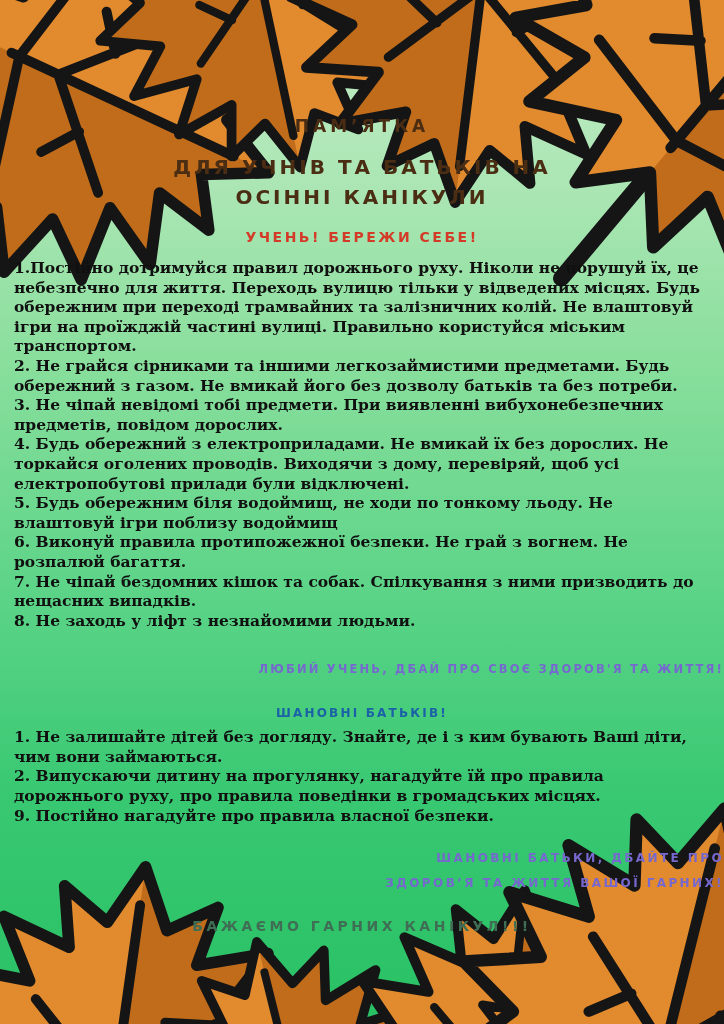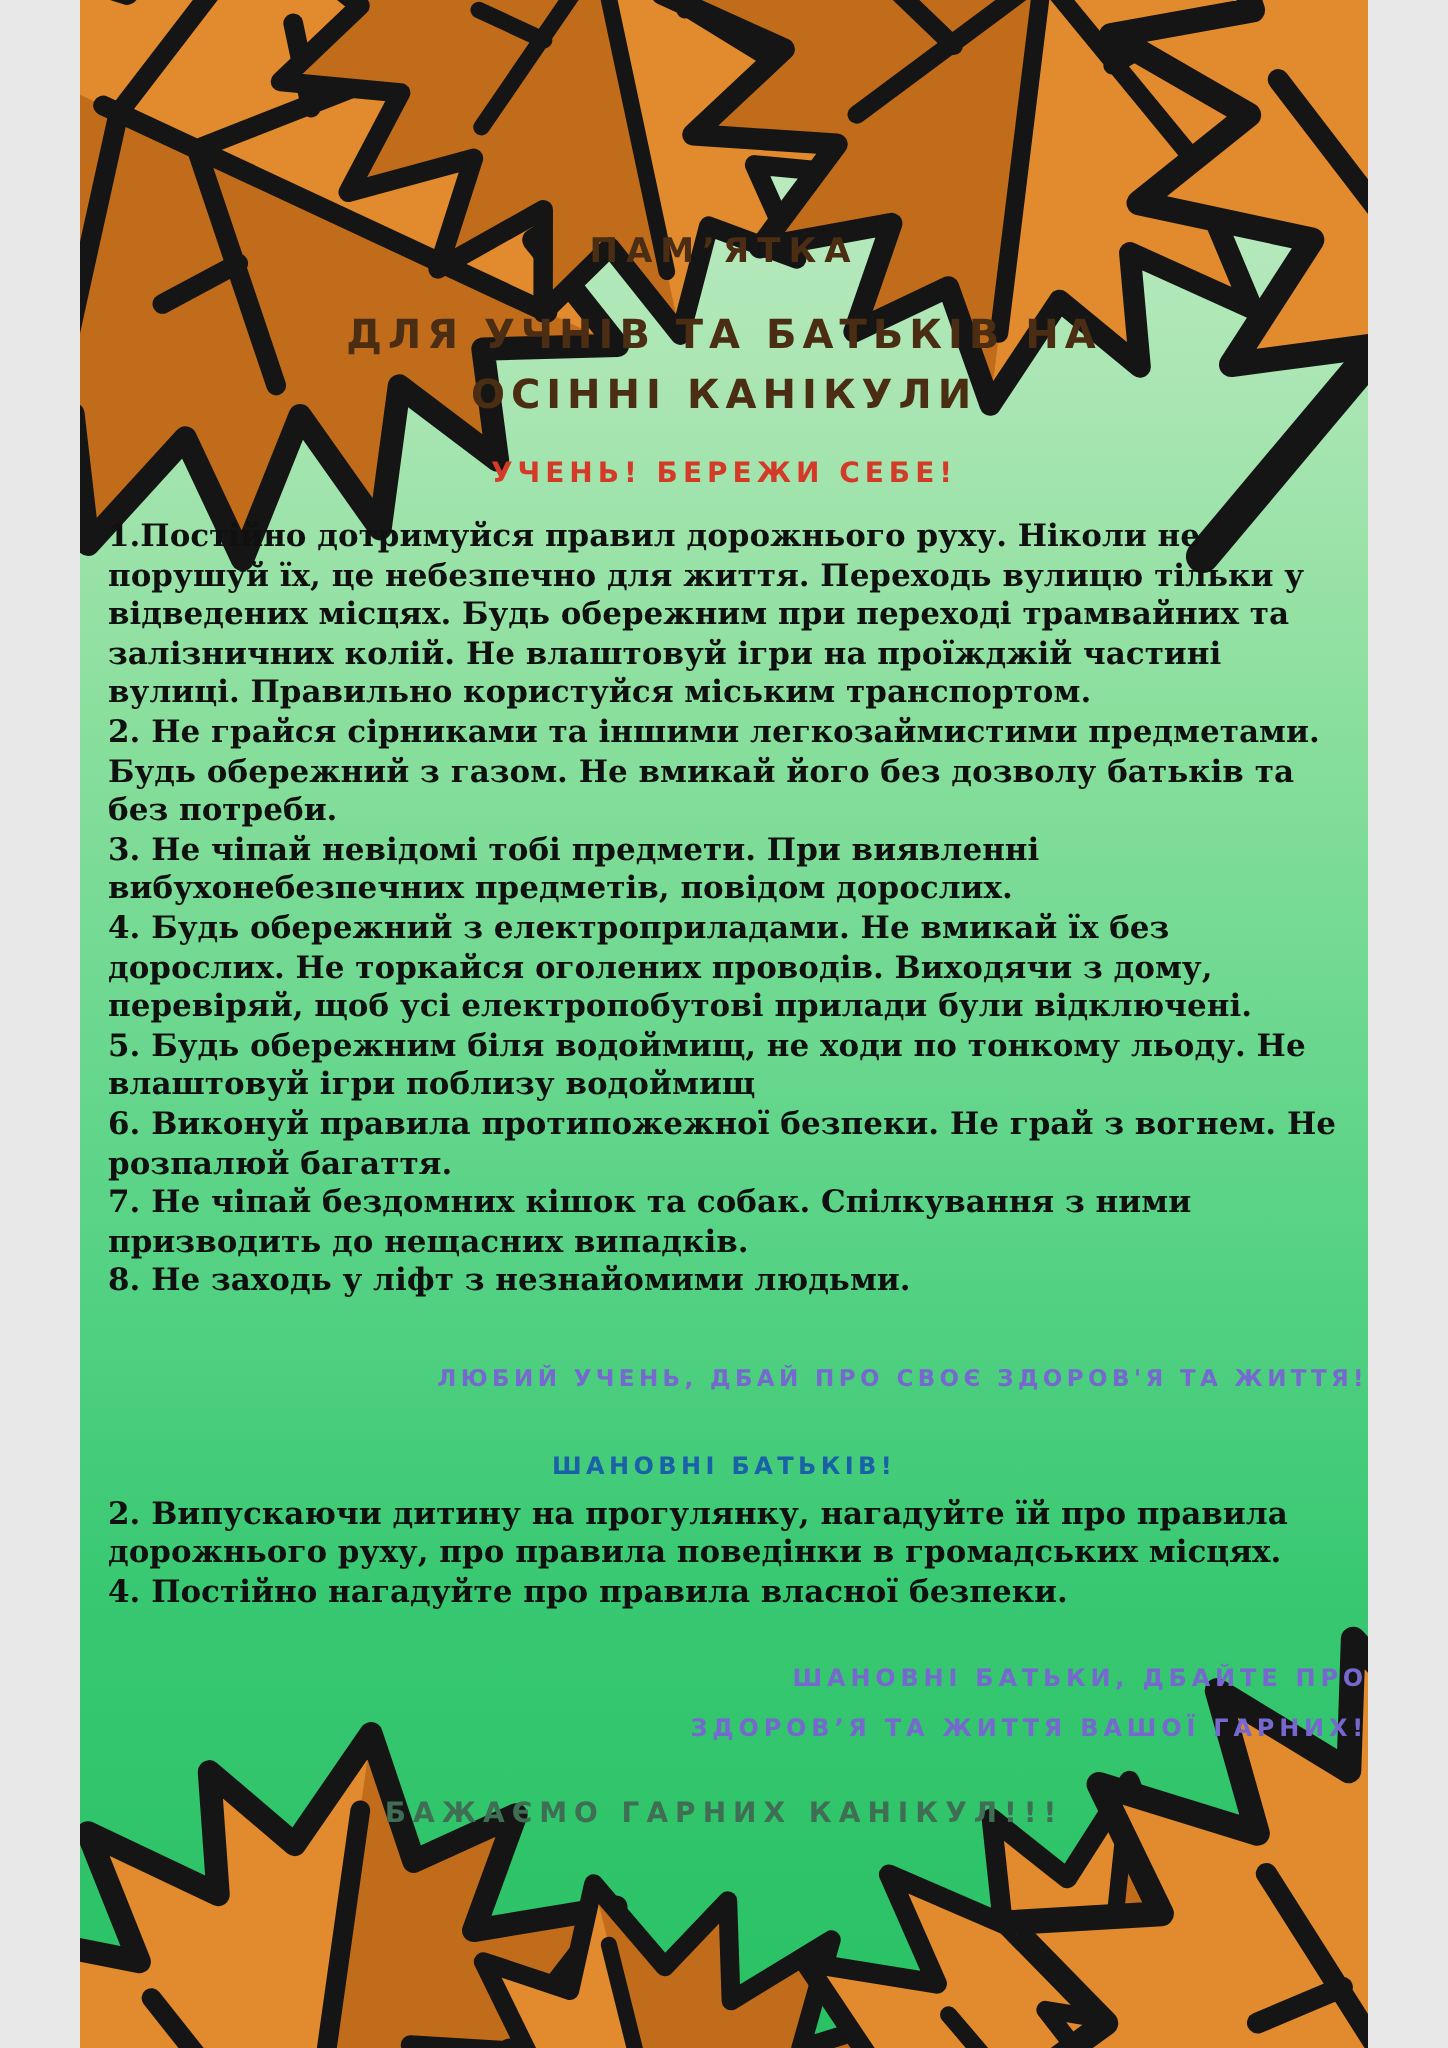--- a/index.html
+++ b/index.html
@@ -1,18 +1,18 @@
 <!DOCTYPE html>
 <html lang="uk"><head>
 <meta charset="utf-8">
 <style>
   html,body{margin:0;padding:0;background:#e8e8e8;}
   .poster{
     position:relative;
-    width:644px;height:1024px;
+    width:724px;height:1024px;
     margin:0 auto;
     overflow:hidden;
     background:linear-gradient(180deg,
       #c6eec8 0%, #a8e5b2 20%, #8adf9d 35%,
       #5cd488 58%, #38c872 78%, #29c164 100%);
     font-family:"DejaVu Sans","Liberation Sans",sans-serif;
   }
   .leaves{position:absolute;inset:0;width:724px;height:1024px;display:block;}
   .content{position:absolute;inset:0;z-index:2;}
   .title{
@@ -110,22 +110,23 @@
         <p class="rule">6.  Виконуй правила протипожежної безпеки. Не грай з вогнем. Не розпалюй багаття.</p>
         <p class="rule">7.  Не чіпай бездомних кішок та собак. Спілкування з ними призводить до нещасних випадків.</p>
         <p class="rule">8.  Не заходь у ліфт з незнайомими людьми.</p>
       </div>
 
     <div class="heading-purple">ЛЮБИЙ УЧЕНЬ, ДБАЙ ПРО СВОЄ ЗДОРОВ'Я ТА ЖИТТЯ!</div>
 
     <div class="heading-blue">ШАНОВНІ БАТЬКІВ!</div>
 
     <div class="rules parents">
+        <p class="rule">1.  Не залишайте дітей без догляду. Знайте, де і з ким бувають Ваші діти, чим вони займаються.</p>
         <p class="rule">2.  Випускаючи дитину на прогулянку, нагадуйте їй про правила дорожнього руху, про правила поведінки в громадських місцях.</p>
-        <p class="rule">4.  Постійно нагадуйте про правила власної безпеки.</p>
+        <p class="rule">9.  Постійно нагадуйте про правила власної безпеки.</p>
       </div>
 
     <div class="heading-purple footer">
       <span>ШАНОВНІ БАТЬКИ, ДБАЙТЕ ПРО</span>
       <span>ЗДОРОВ’Я ТА ЖИТТЯ ВАШОЇ ГАРНИХ!</span>
     </div>
 
     <div class="closing">БАЖАЄМО ГАРНИХ КАНІКУЛ!!!</div>
 
   </div>

